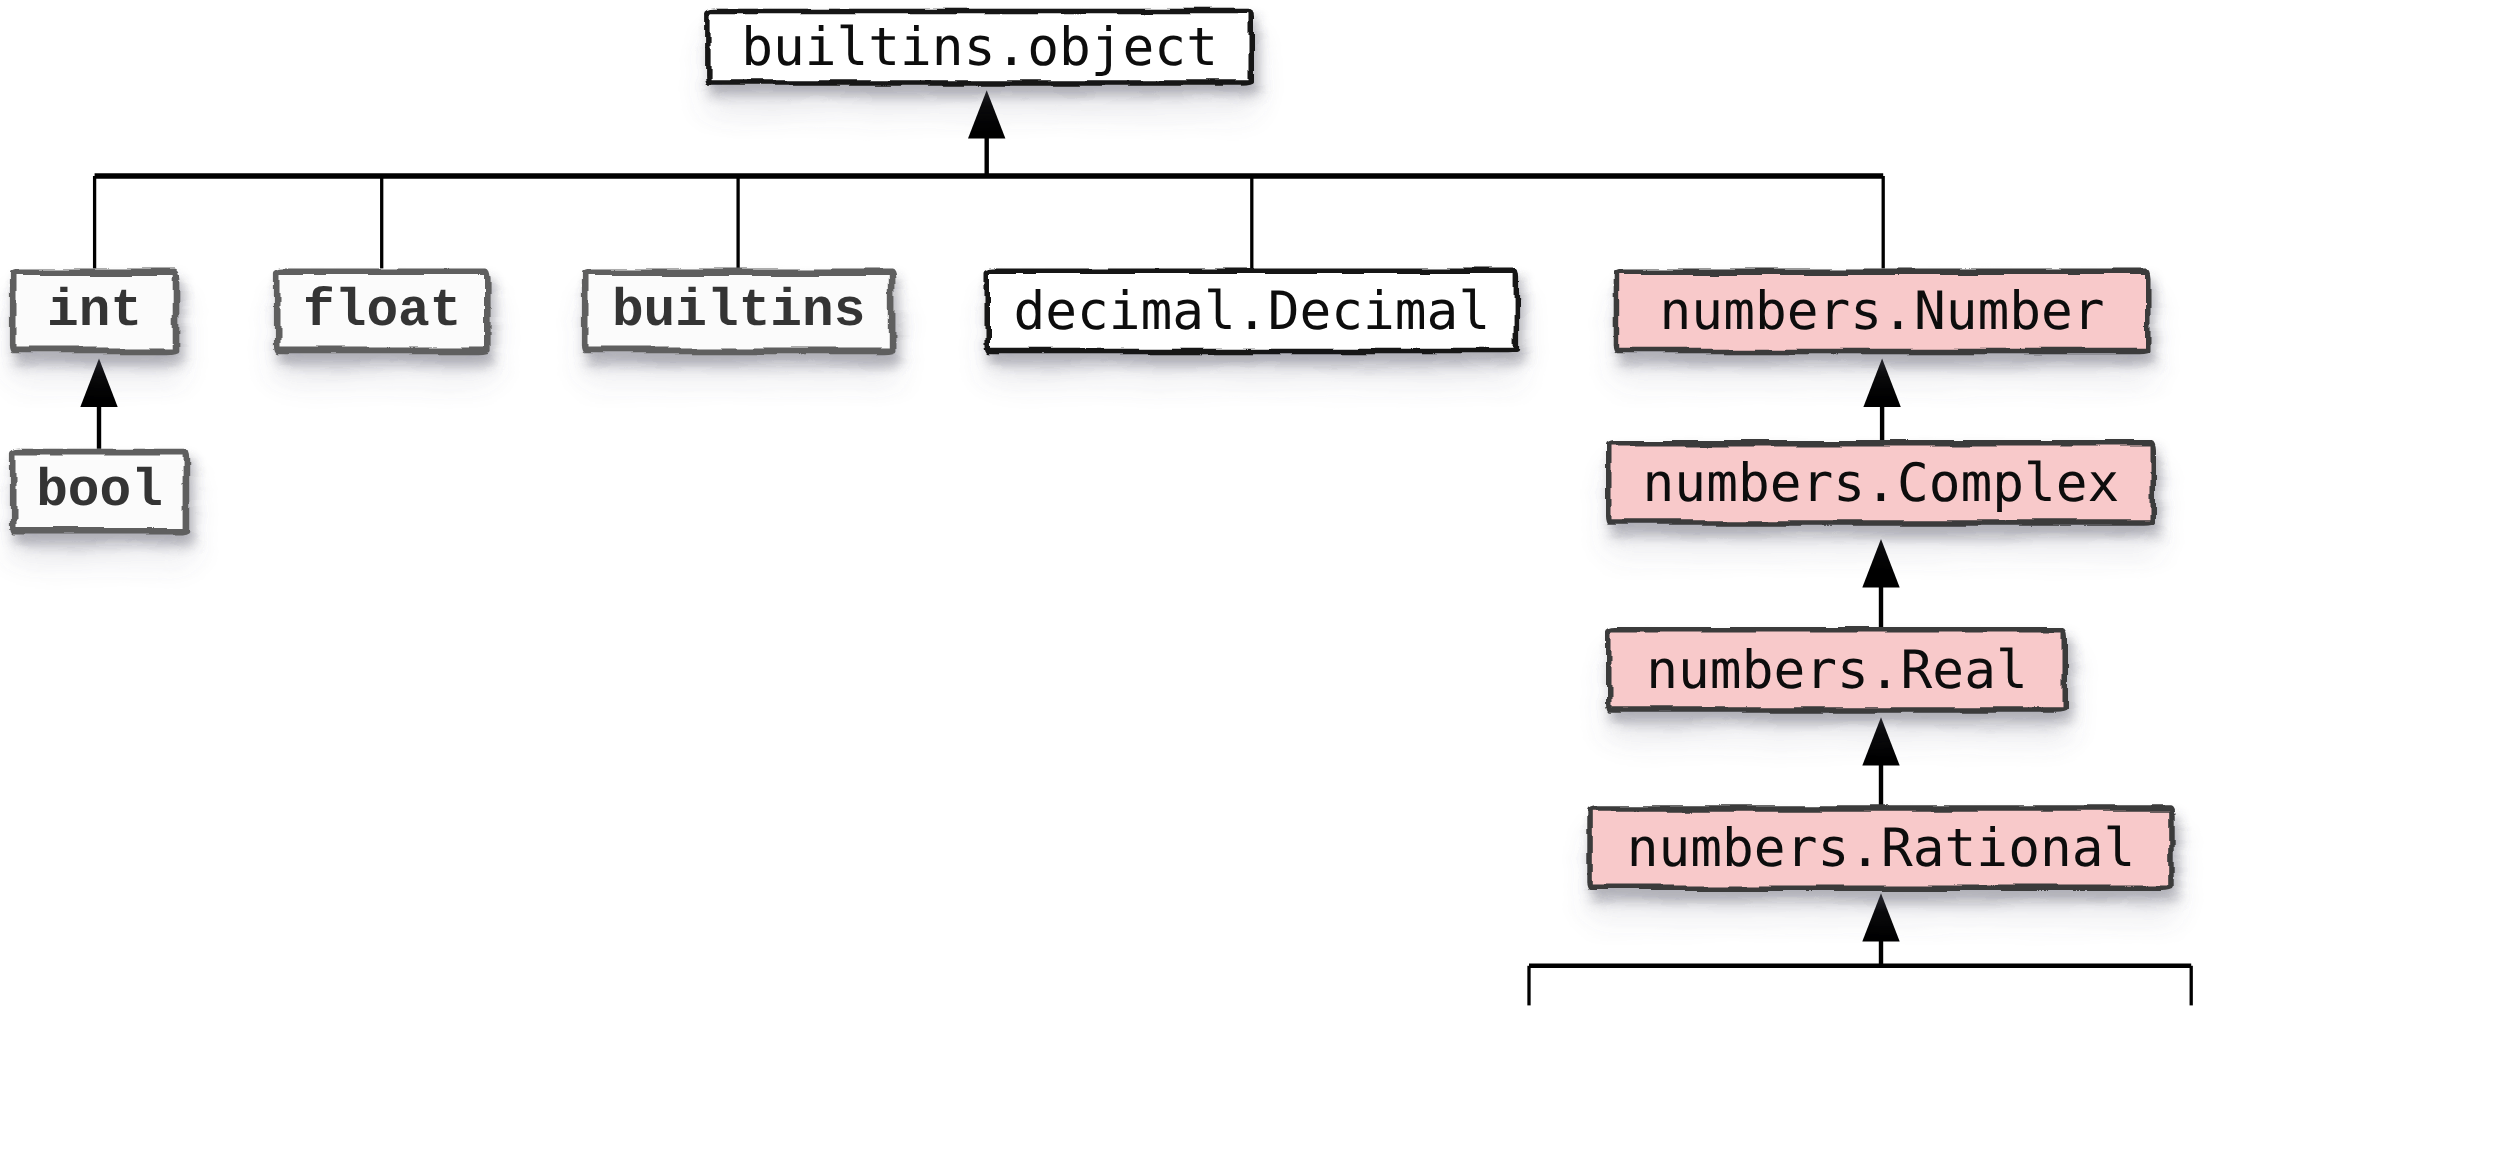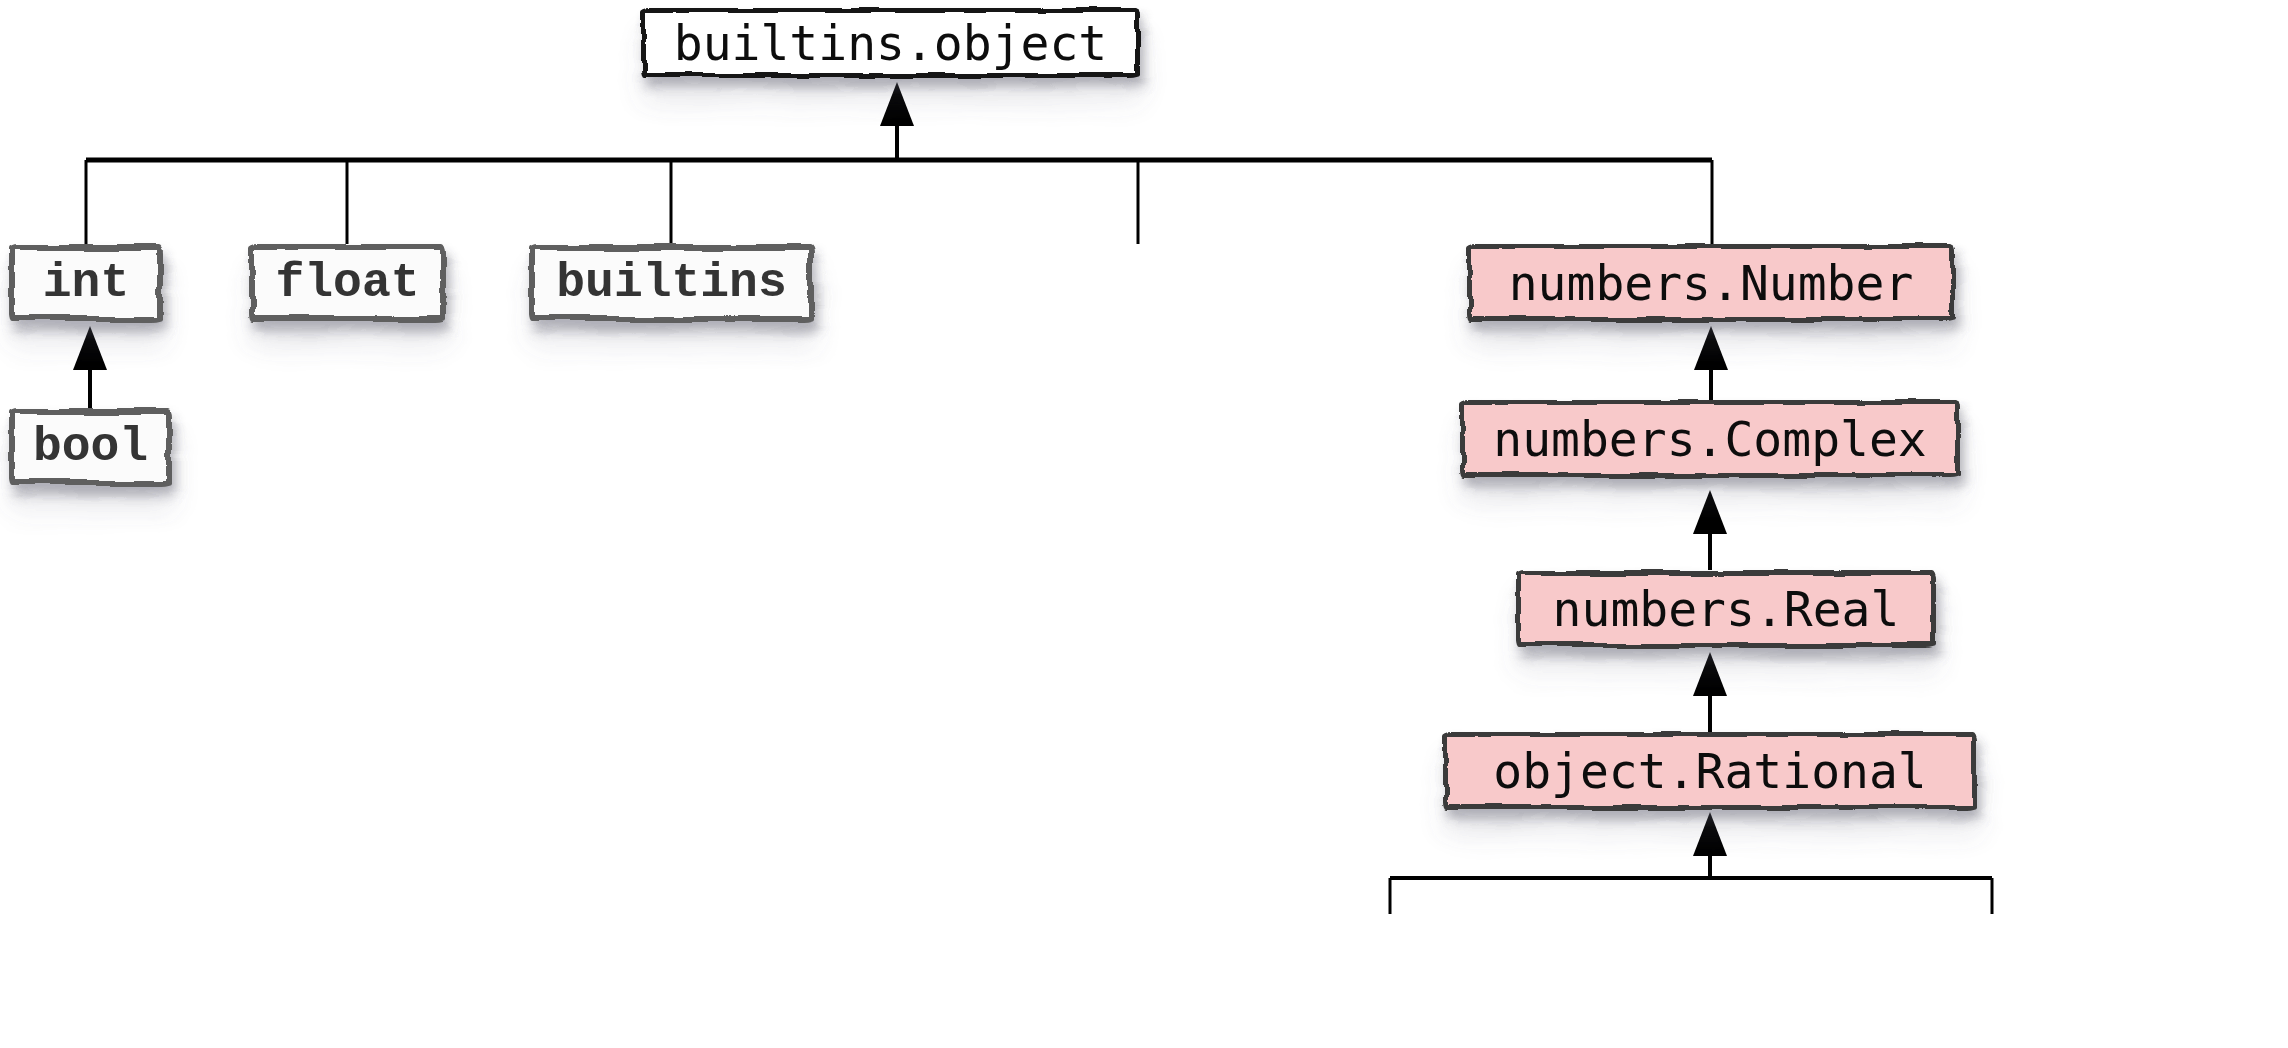--- a/index.html
+++ b/index.html
@@ -124,41 +124,45 @@
   <div class="node builtin" style="left:249px;top:244px;width:197px;height:78px">
     <div class="bg"></div>
     <span class="label">float</span>
   </div>
 
   <div class="node builtin" style="left:529px;top:244px;width:285px;height:78px">
     <div class="bg"></div>
     <span class="label">builtins</span>
   </div>
 
+  <div class="node plain" style="left:895px;top:244px;width:486px;height:78px">
+    <div class="bg"></div>
+    <span class="label">decimal.Decimal</span>
+  </div>
 
   <div class="node highlight" style="left:1467px;top:244px;width:488px;height:78px">
     <div class="bg"></div>
     <span class="label">numbers.Number</span>
   </div>
 
   <div class="node builtin" style="left:9px;top:408px;width:163px;height:78px">
     <div class="bg"></div>
     <span class="label">bool</span>
   </div>
 
   <div class="node highlight" style="left:1460px;top:400px;width:500px;height:78px">
     <div class="bg"></div>
     <span class="label">numbers.Complex</span>
   </div>
 
-  <div class="node highlight" style="left:1516px;top:570px;width:420px;height:78px">
+  <div class="node highlight" style="left:1460px;top:570px;width:420px;height:78px">
     <div class="bg"></div>
     <span class="label">numbers.Real</span>
   </div>
 
   <div class="node highlight" style="left:1443px;top:732px;width:534px;height:78px">
     <div class="bg"></div>
-    <span class="label">object.Rational</span>
+    <span class="label">numbers.Rational</span>
   </div>
 
 
 
 </div>
 
 </body></html>

